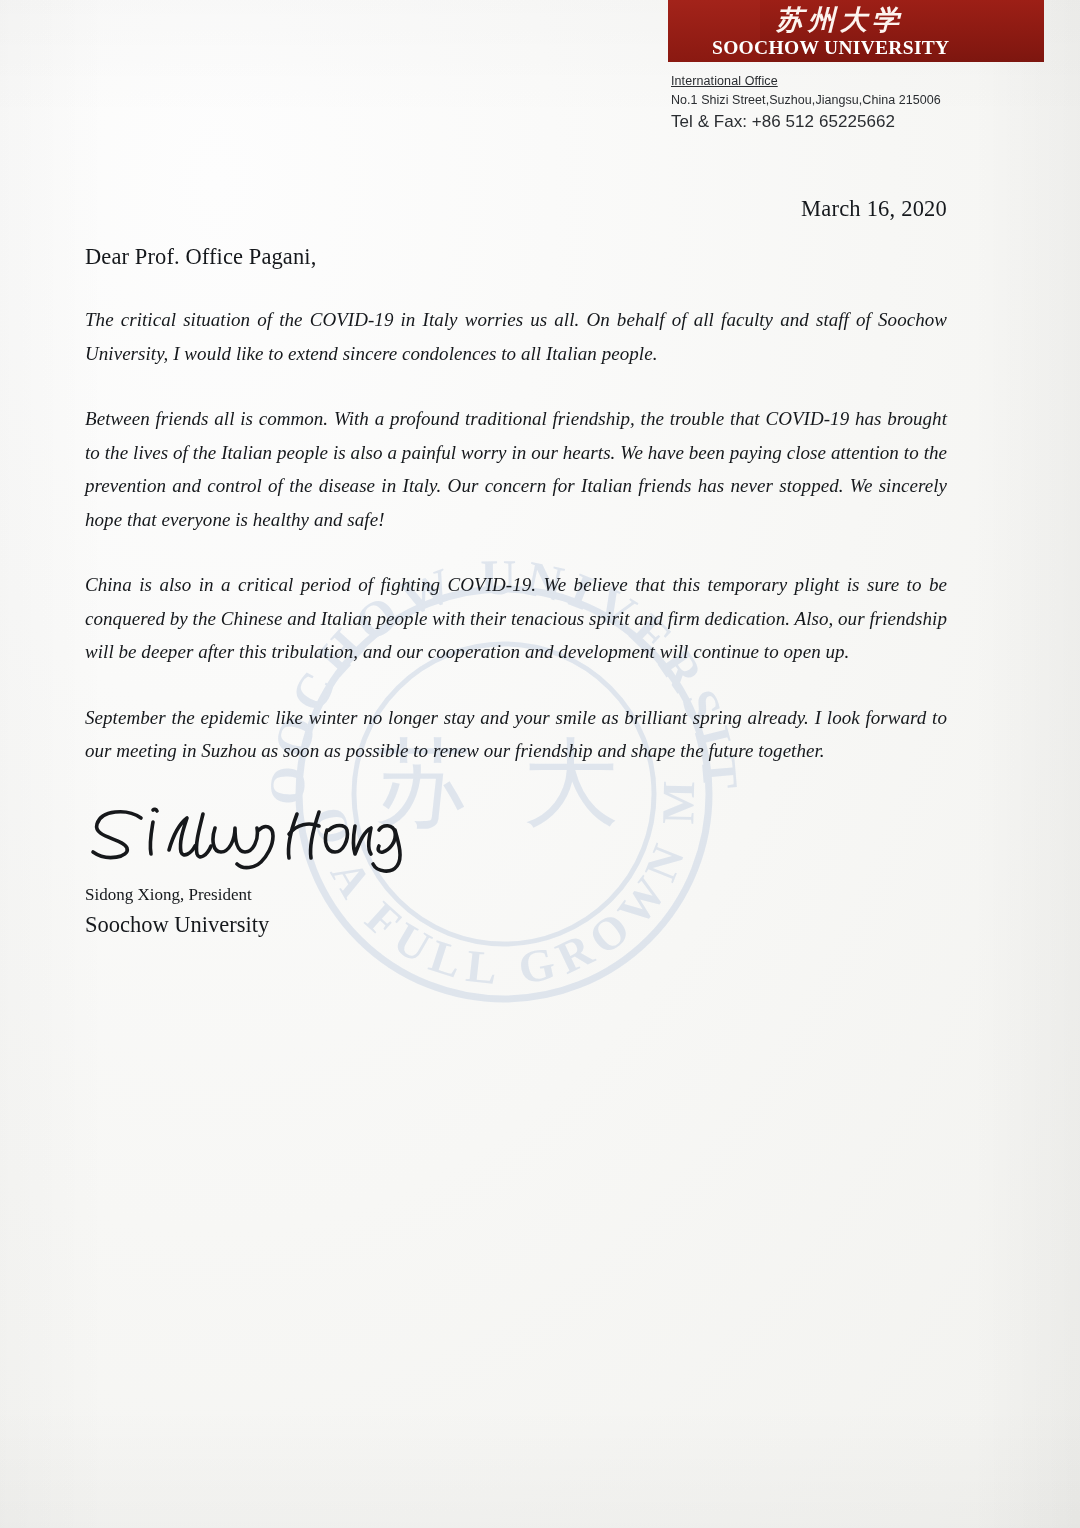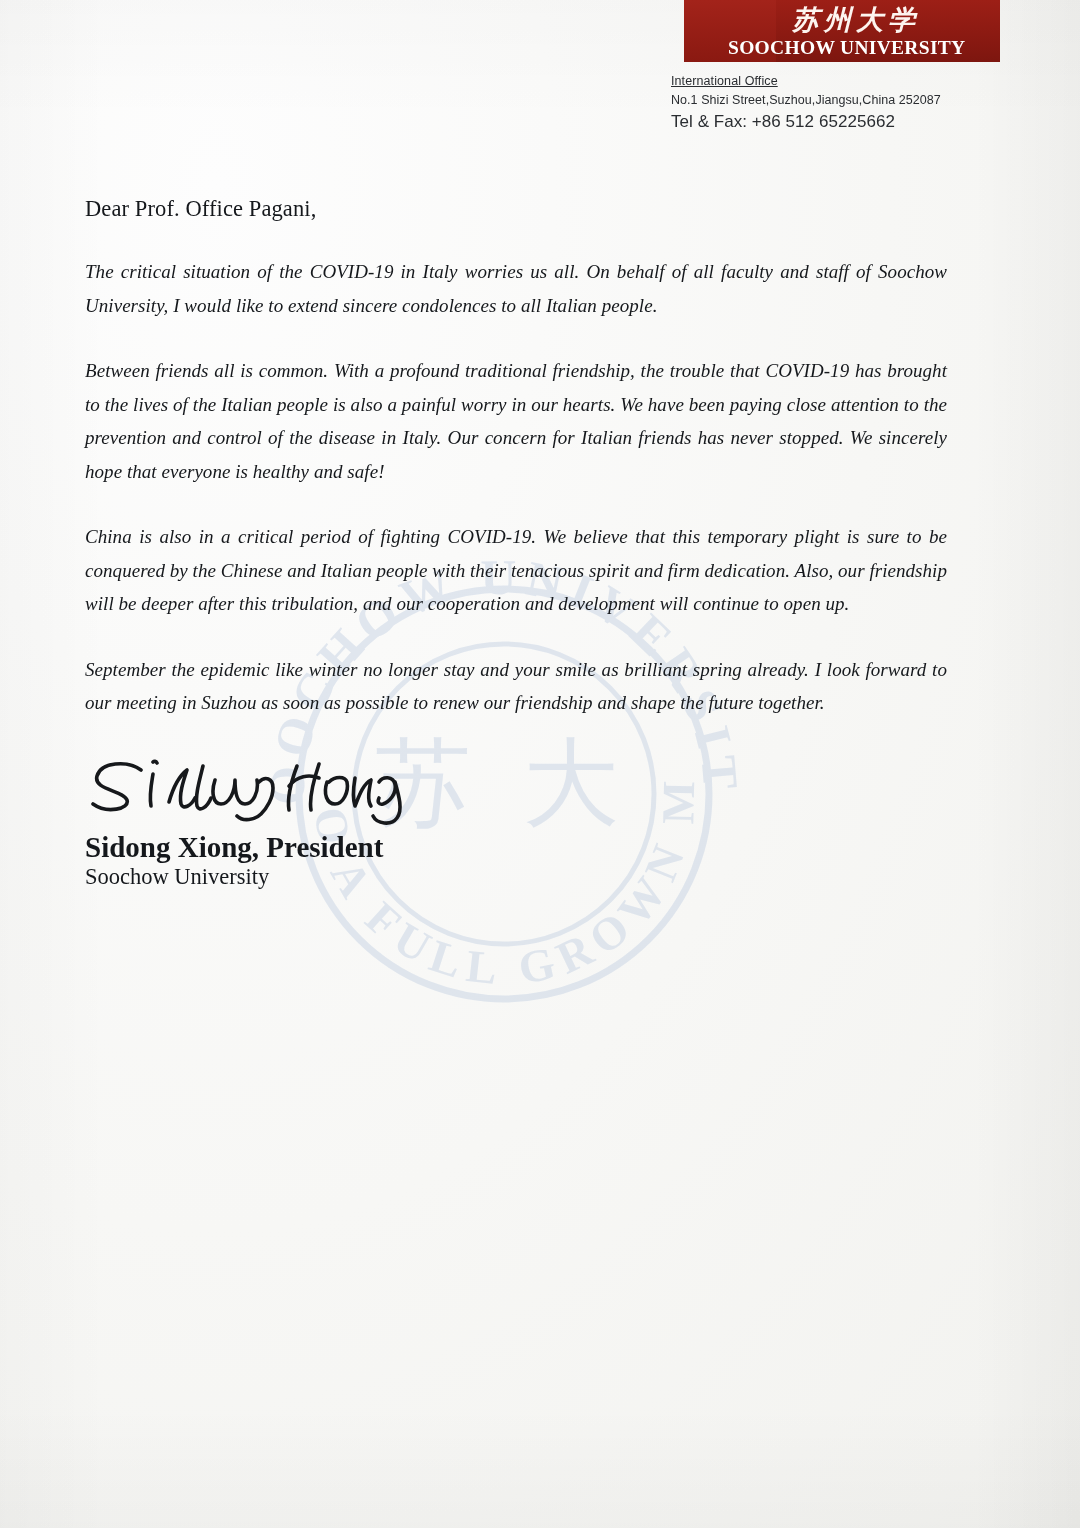--- a/index.html
+++ b/index.html
@@ -46,25 +46,24 @@
 
   
   .letterhead {
     position: absolute;
     left: 668px;
     top: 0px;
     width: 316px;
   }
   .banner {
     position: relative;
-    width: 316px;
+    width: 376px;
     height: 62px;
     background: linear-gradient(180deg, #9d1f16 0%, #8c1a12 55%, #7d160f 100%);
     overflow: hidden;
-    margin-left: 16px;
   }
   .banner-left {
     position: absolute;
     left: 0; top: 0;
     width: 92px; height: 62px;
     background: linear-gradient(180deg, #a3231a 0%, #8a1911 100%);
   }
   .banner-cn {
     position: absolute;
     left: 108px;
@@ -145,24 +144,23 @@
   
   .signature {
     margin-top: 6px;
     margin-left: -2px;
     width: 330px;
     height: 78px;
   }
   .signature svg { display: block; }
 
   .sign-name {
-    font-size: 29px;
+    font-size: 17px;
     line-height: 30px;
     margin-top: 2px;
-    font-weight: bold;
   }
   .sign-org {
     font-size: 22.5px;
     line-height: 30px;
   }
 </style>
 </head>
 <body>
 
 <div class="page">
@@ -188,26 +186,27 @@
   <div class="paper-grain"></div>
 
   <div class="letterhead">
     <div class="banner">
       <div class="banner-left"></div>
       <div class="banner-cn">苏州大学</div>
       <div class="banner-en">SOOCHOW UNIVERSITY</div>
     </div>
     <div class="lh-lines">
       <div class="lh-office">International Office</div>
-      <div class="lh-addr">No.1 Shizi Street,Suzhou,Jiangsu,China  252087</div>
+      <div class="lh-addr">No.1 Shizi Street,Suzhou,Jiangsu,China  215006</div>
       <div class="lh-tel">Tel &amp; Fax: +86 512 65225662</div>
     </div>
   </div>
 
   <div class="letter">
+    <div class="date">March 16, 2020</div>
     <div class="salutation">Dear Prof. Office Pagani,</div>
 
     <p class="body-para">The critical situation of the COVID-19 in Italy worries us all. On behalf of all faculty and staff of Soochow University, I would like to extend sincere condolences to all Italian people.</p>
     <p class="body-para">Between friends all is common. With a profound traditional friendship, the trouble that COVID-19 has brought to the lives of the Italian people is also a painful worry in our hearts. We have been paying close attention to the prevention and control of the disease in Italy. Our concern for Italian friends has never stopped. We sincerely hope that everyone is healthy and safe!</p>
     <p class="body-para">China is also in a critical period of fighting COVID-19. We believe that this temporary plight is sure to be conquered by the Chinese and Italian people with their tenacious spirit and firm dedication. Also, our friendship will be deeper after this tribulation, and our cooperation and development will continue to open up.</p>
     <p class="body-para">September the epidemic like winter no longer stay and your smile as brilliant spring already. I look forward to our meeting in Suzhou as soon as possible to renew our friendship and shape the future together.</p>
 
 
     <div class="signature">
       <svg width="330" height="78" viewBox="0 0 330 78" xmlns="http://www.w3.org/2000/svg">

